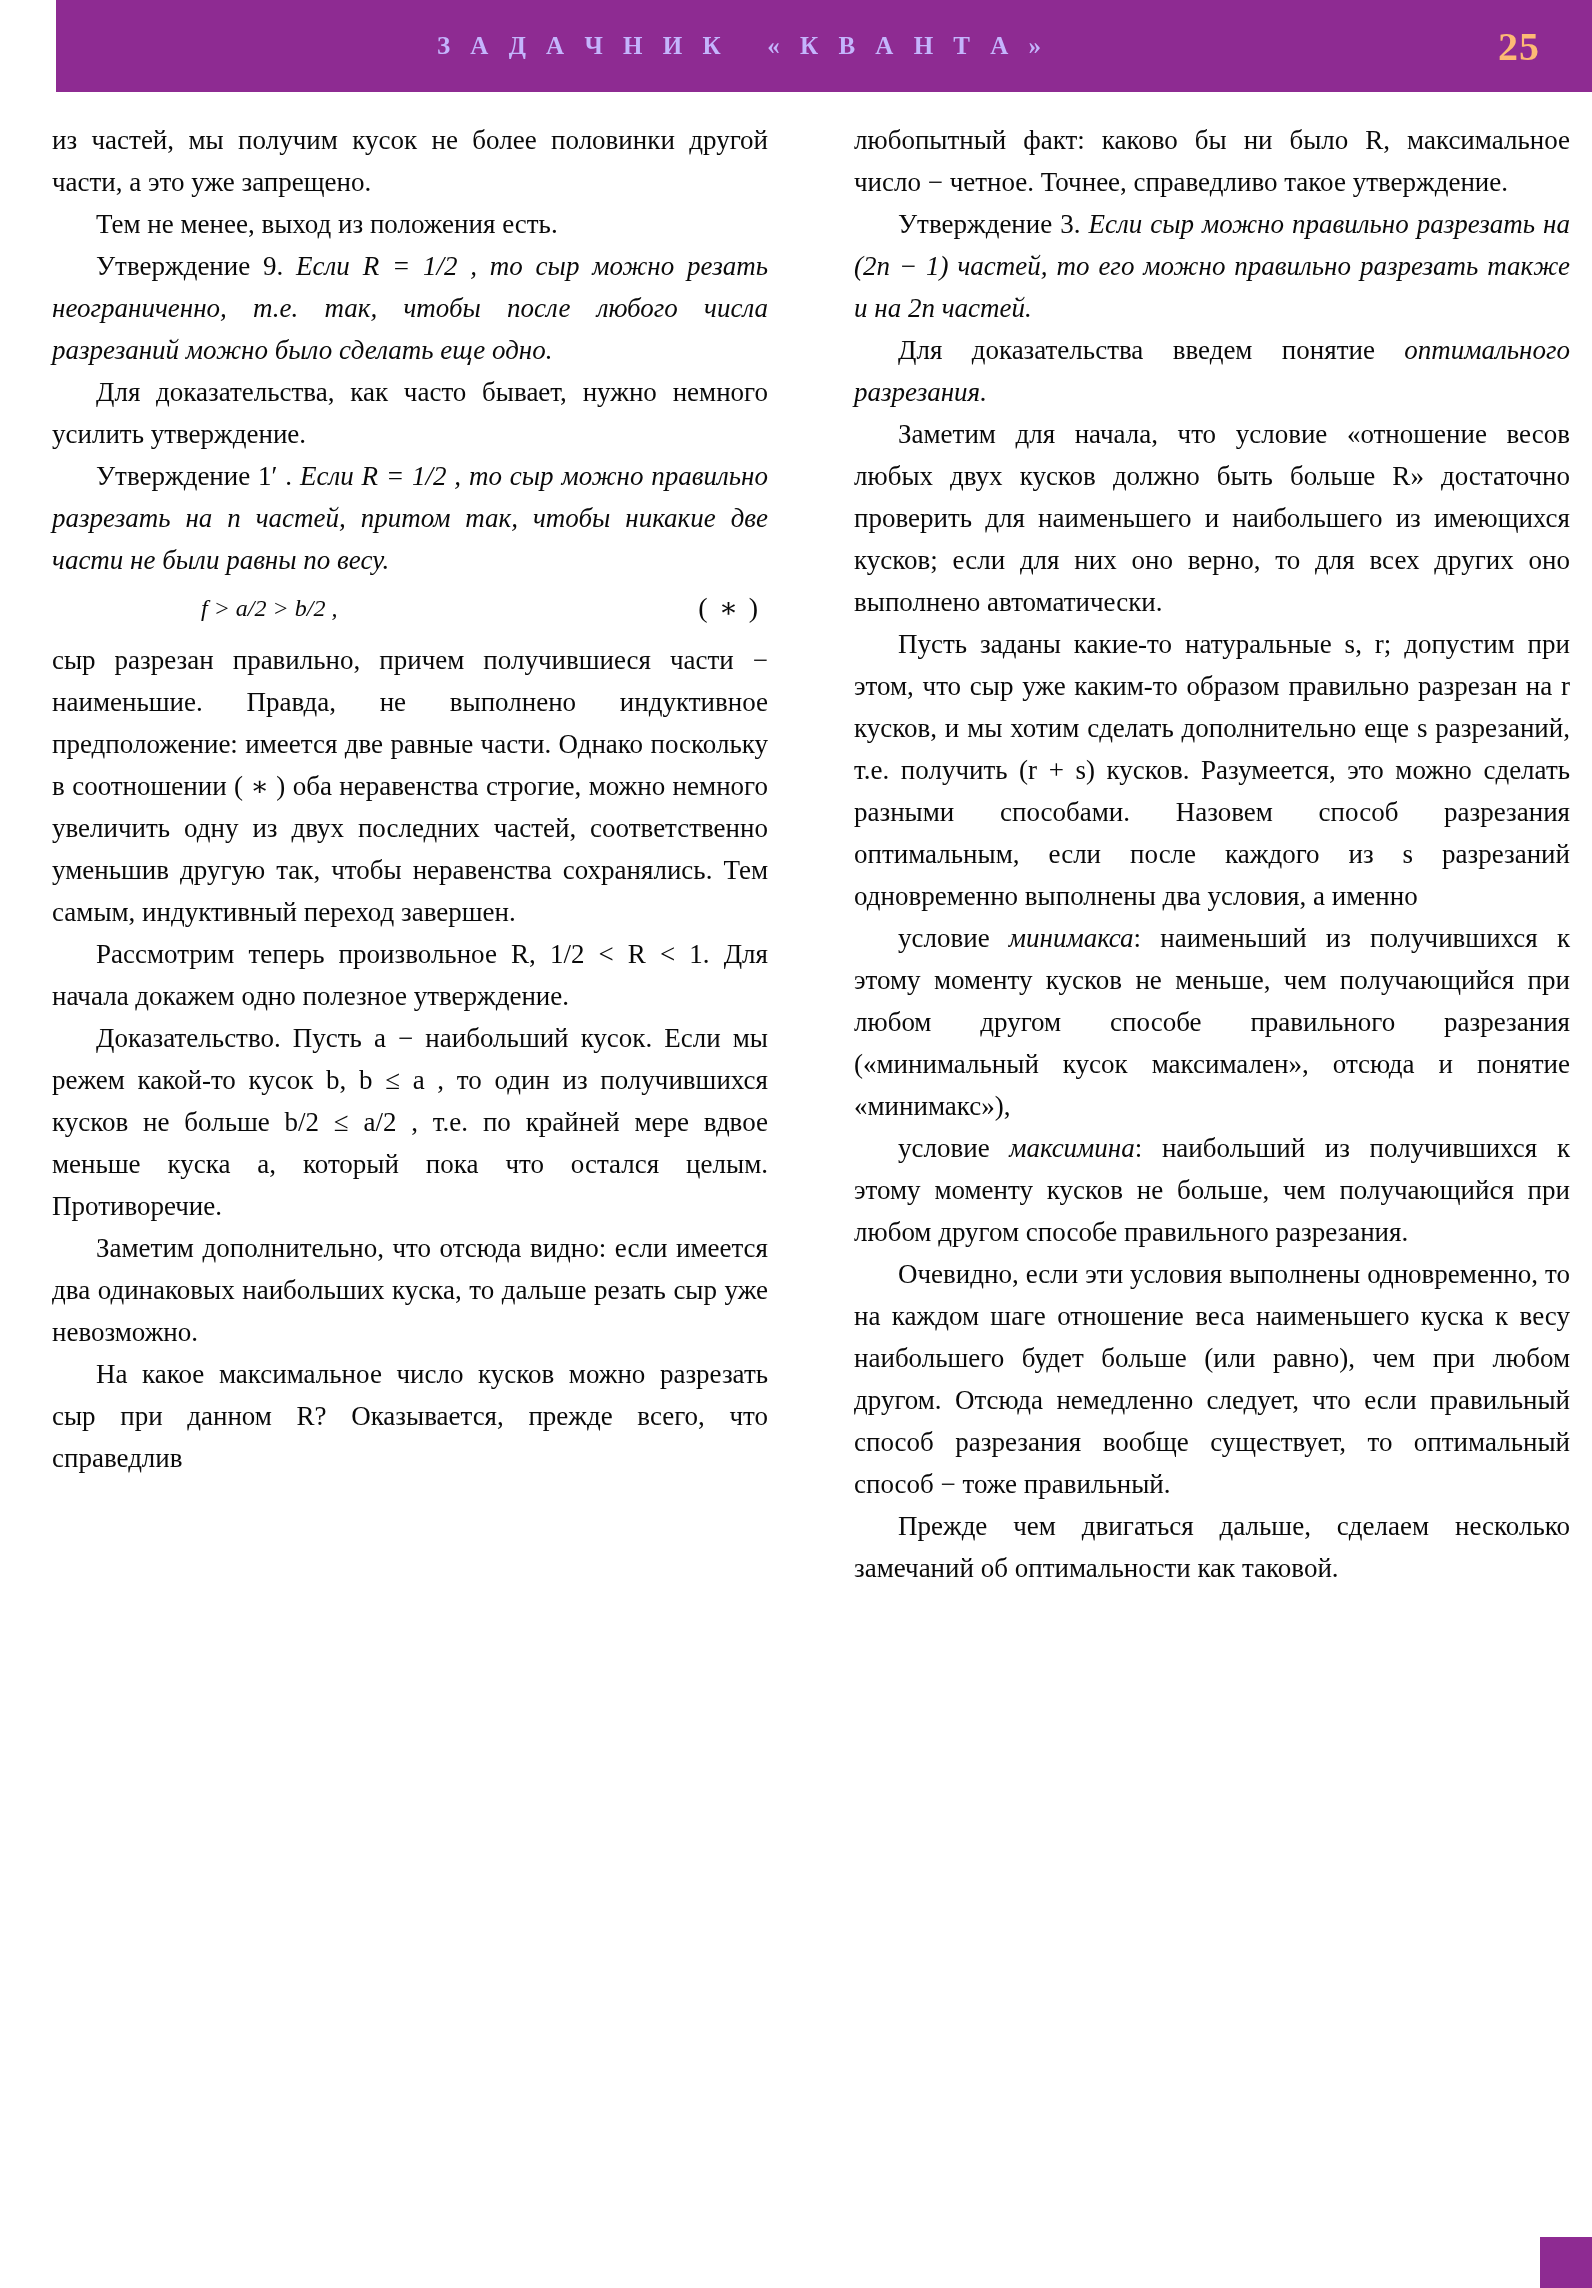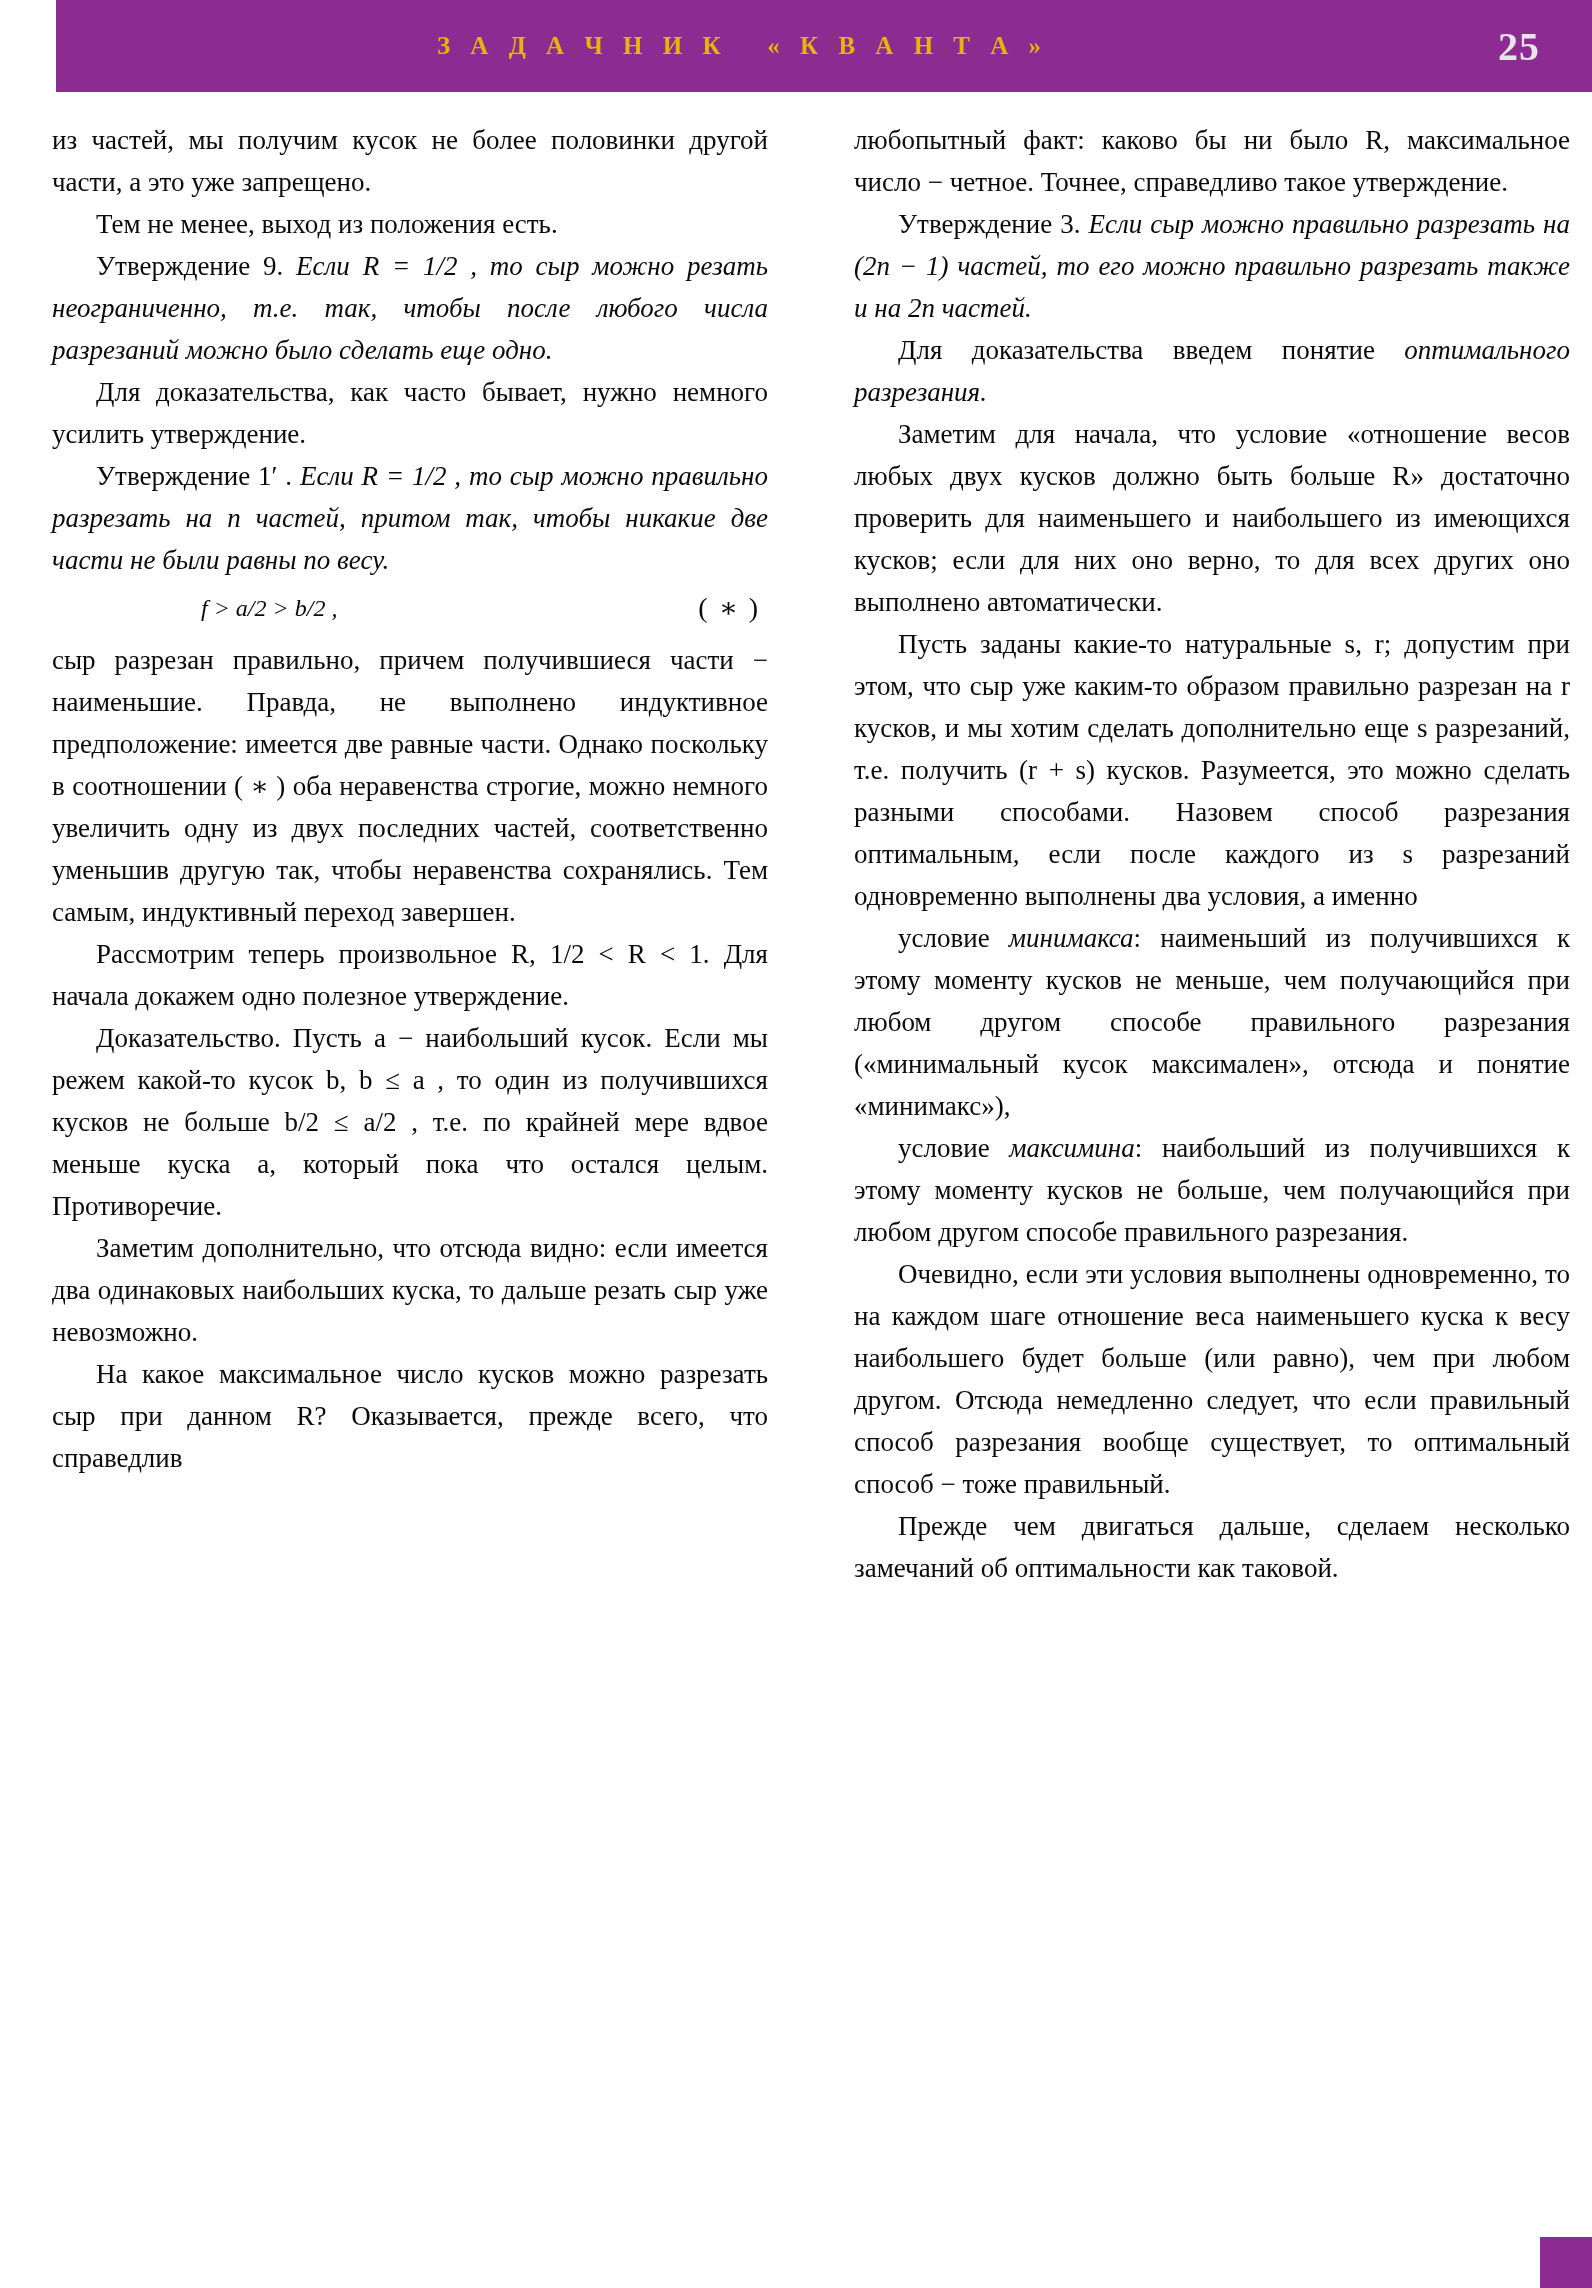--- a/index.html
+++ b/index.html
@@ -28,36 +28,36 @@
   }
   .header-title {
     position: absolute;
     left: 0;
     top: 0;
     width: 1373px;
     height: 92px;
     display: flex;
     align-items: center;
     justify-content: center;
-    color: #eab308;
+    color: #c4b5fd;
     font-family: "Liberation Serif", "DejaVu Serif", serif;
     font-weight: 700;
     font-size: 25px;
     letter-spacing: 7px;
     white-space: pre;
     text-align: center;
   }
   .header-pageno {
     position: absolute;
     right: 52px;
     top: 0;
     height: 92px;
     display: flex;
     align-items: center;
-    color: #e5e5e5;
+    color: #fdba74;
     font-family: "Liberation Serif", "DejaVu Serif", serif;
     font-weight: 700;
     font-size: 40px;
     letter-spacing: 1px;
   }
 
   
   .columns {
     position: absolute;
     left: 0;

